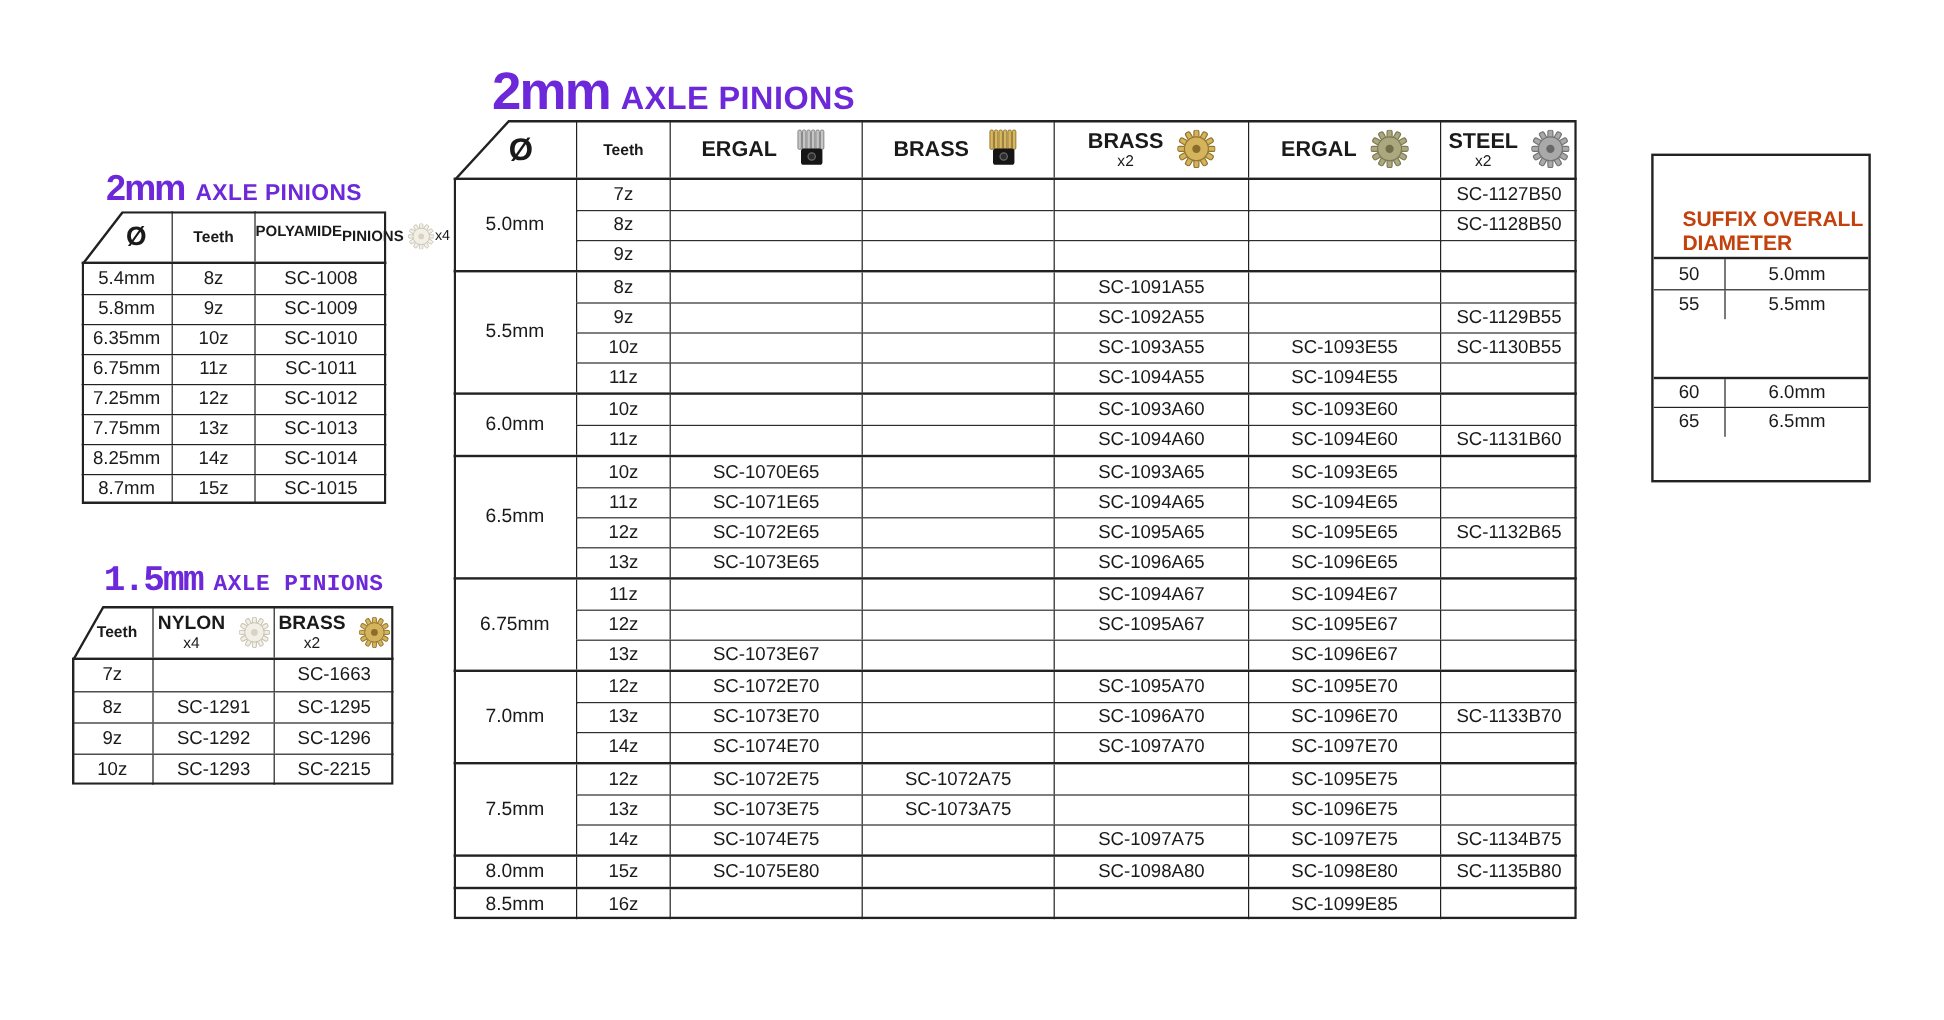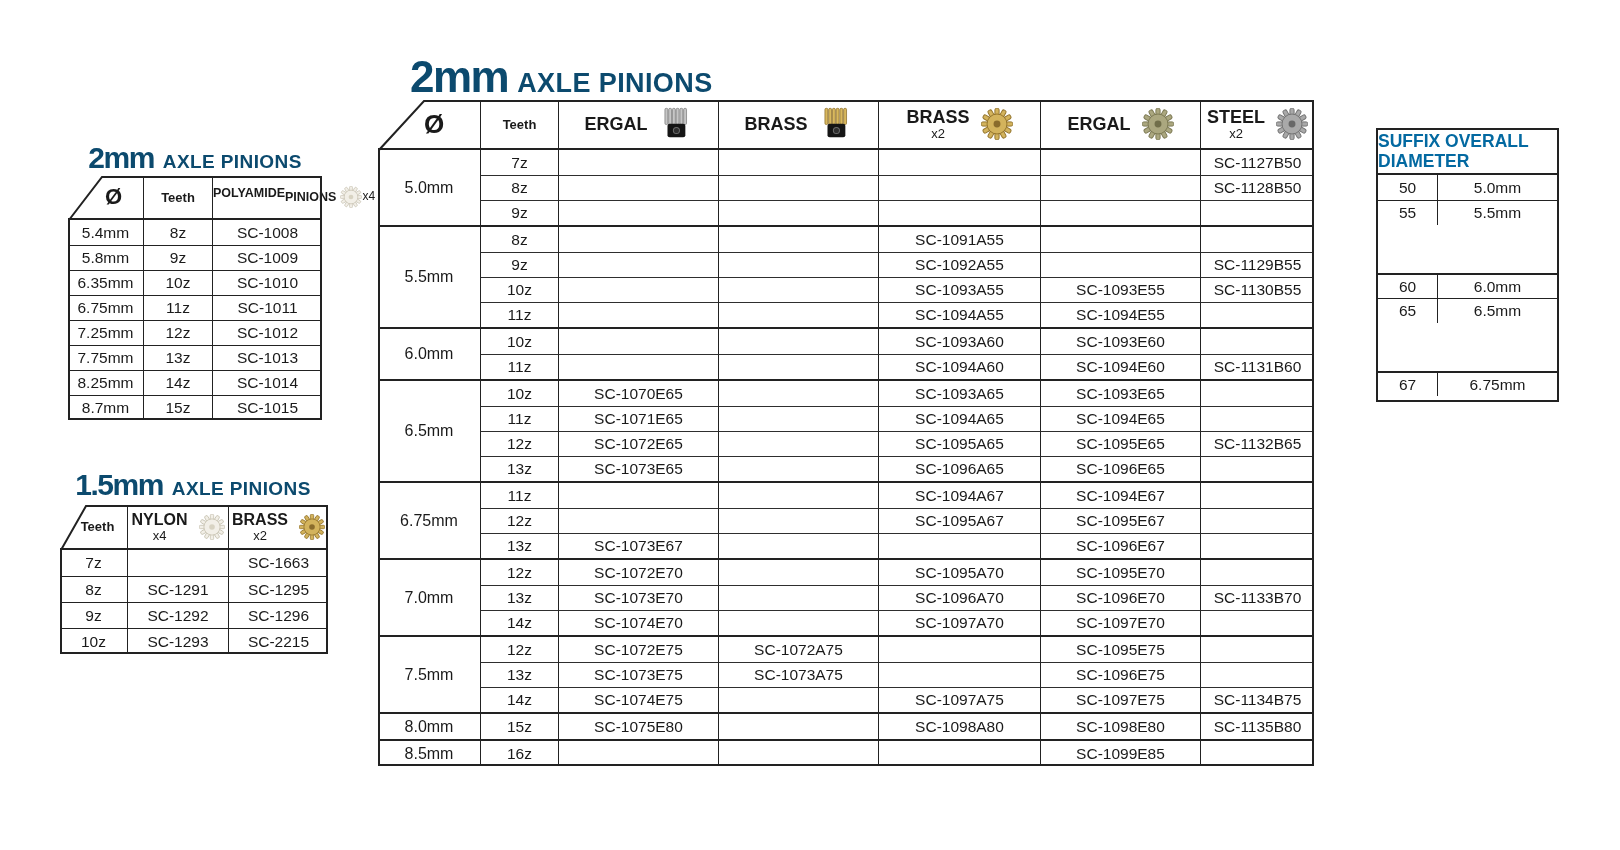--- a/index.html
+++ b/index.html
@@ -1,29 +1,29 @@
 <!DOCTYPE html>
 <html><head>
 <meta charset="utf-8">
 <style>
   html,body{margin:0;padding:0;background:#fff;}
   .canvas{position:relative;width:1620px;height:850px;background:#ffffff;
           font-family:"Liberation Sans",sans-serif;color:#1a1a1a;overflow:hidden;}
 
   
-  .title{position:absolute;white-space:nowrap;color:#0c4a6e;}
+  .title{position:absolute;white-space:nowrap;color:#6d28d9;}
   .title .big{font-weight:bold;letter-spacing:-1.5px;}
   .title .small{font-weight:bold;margin-left:9px;letter-spacing:.4px;}
   #title-main{left:410px;top:52px;}
   #title-main .big{font-size:44px;}
   #title-main .small{font-size:27px;}
   #title-t1{left:68px;top:141px;width:254px;text-align:center;}
   #title-t1 .big{font-size:30px;}
   #title-t1 .small{font-size:19px;}
-  #title-t2{left:50px;top:468px;width:286px;text-align:center;}
+  #title-t2{left:60px;top:468px;width:286px;text-align:center;font-family:Liberation Mono, monospace;}
   #title-t2 .big{font-size:30px;}
   #title-t2 .small{font-size:19px;}
 
   
   .tbl{position:absolute;background:#fff;}
   .outline{position:absolute;left:0;top:0;width:100%;height:100%;pointer-events:none;}
   .mc{display:flex;align-items:center;justify-content:center;font-size:15.5px;}
   .bl{border-left:1.5px solid #222;}
   .bt{border-top:1px solid #2e2e2e;}
   .hlbl{font-weight:bold;font-size:18px;}
@@ -72,21 +72,21 @@
   #main .hdr{height:50px;border-bottom:2px solid #222;box-sizing:border-box;}
   .hd-dia{font-size:26px;font-weight:bold;padding-left:10px;}
   .mgroup{border-top:2px solid #222;grid-auto-rows:25px;}
   .mgroup.g0{border-top:none;}
   .dia{font-size:16px;}
 
   
   #sdt{left:1376px;top:128px;width:183px;height:274px;border:2px solid #222;box-sizing:border-box;overflow:hidden;}
   #smt{left:1376px;top:428px;width:183px;height:135px;border:2px solid #222;box-sizing:border-box;overflow:hidden;}
   .hdr2{border-bottom:2px solid #222;box-sizing:border-box;display:flex;flex-direction:column;
-        justify-content:center;padding-left:0;font-weight:bold;font-size:17.5px;line-height:1.12;color:#0369a1;}
+        justify-content:center;padding-left:24px;font-weight:bold;font-size:17.5px;line-height:1.12;color:#c2410c;margin-top:41px;}
   #sdt .hdr2{height:45px;}
   #smt .hdr2{height:35px;}
   .srow{display:grid;grid-template-columns:60px 1fr;height:25px;box-sizing:border-box;}
   .srow + .srow{border-top:1.5px solid #222;}
   .srow.sep{border-top:2px solid #222;margin-top:48px;}
   .smrow{display:grid;grid-template-columns:60px 1fr;height:26px;box-sizing:border-box;}
   .smrow + .smrow{border-top:1.5px solid #222;}
   .smrow.tall{height:44px;}
   .code{border-right:1.5px solid #222;}
   .val-l{justify-content:flex-start;padding-left:8px;}

